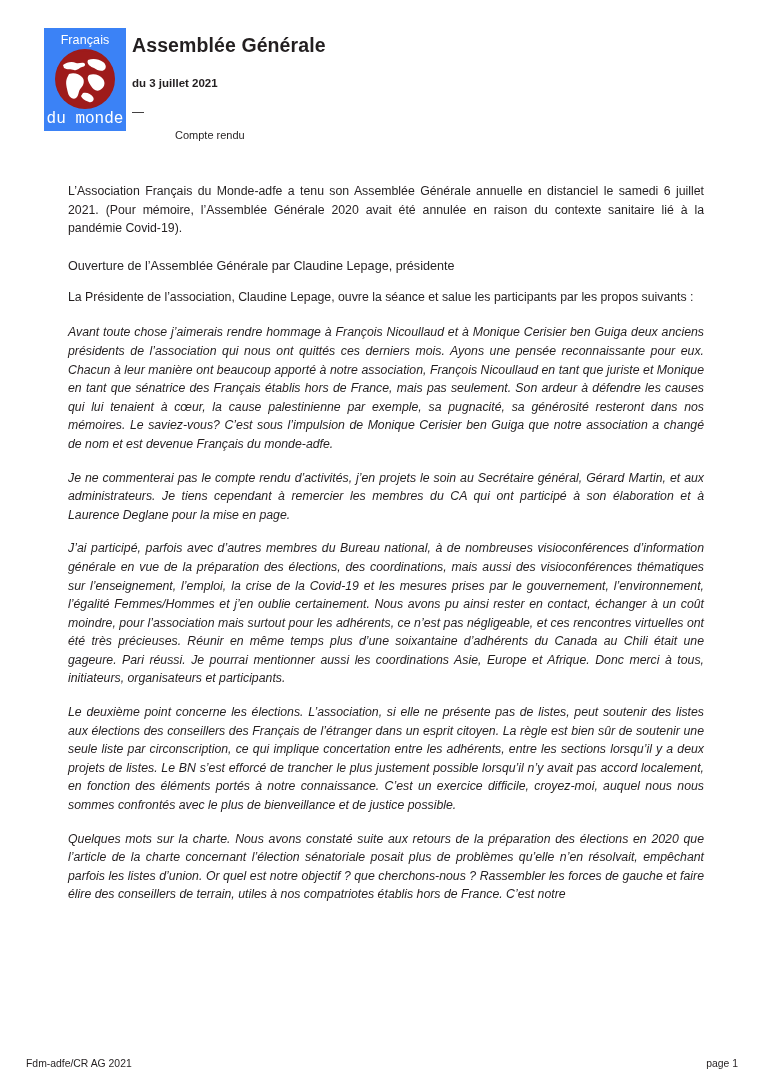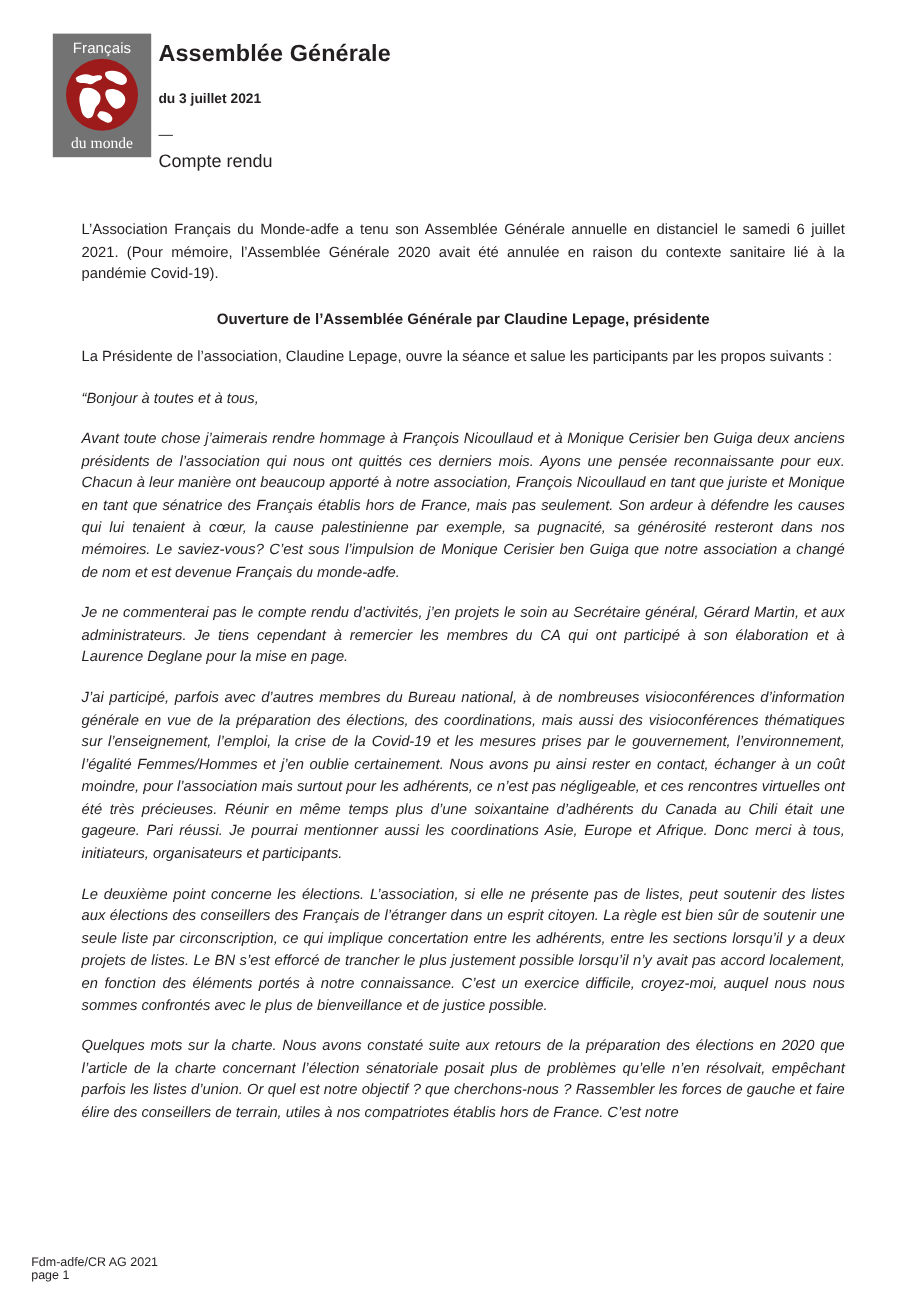--- a/index.html
+++ b/index.html
@@ -29,41 +29,41 @@
     left: 44px;
     right: 44px;
     height: 120px;
   }
   .logo {
     position: absolute;
     left: 0;
     top: 0;
     width: 82px;
     height: 103px;
-    background: #737373;
+    background: #3b82f6;
     color: #ffffff;
     text-align: center;
     font-family: "Liberation Serif", serif;
     overflow: hidden;
   }
   .logo-top {
     font-size: 12.5px;
     line-height: 12px;
     padding-top: 6px;
     letter-spacing: 0.1px;
     font-family: "Liberation Sans", sans-serif;
   }
   .logo-bottom {
-    font-size: 13px;
+    font-size: 16px;
     line-height: 12px;
     position: absolute;
     bottom: 6px;
     left: 0;
     right: 0;
-    font-family: Liberation Serif, serif;
+    font-family: Liberation Mono, monospace;
   }
   .logo-globe {
     position: absolute;
     top: 21px;
     left: 11px;
     width: 60px;
     height: 60px;
     border-radius: 50%;
     background: #9e1b1b;
   }
@@ -86,44 +86,44 @@
     margin-top: 20px;
     line-height: 14px;
   }
   .dash {
     margin-top: 17px;
     font-size: 12px;
     color: #231f20;
     line-height: 10px;
   }
   .doc-subtitle {
-    font-size: 15px;
+    font-size: 11px;
     margin-top: 9px;
     line-height: 18px;
+    margin-left: 43px;
   }
   
   .content {
     position: absolute;
     left: 68px;
     right: 64px;
     top: 182px;
   }
   p {
     margin: 0 0 10px 0;
     font-size: 12.3px;
     line-height: 18.6px;
     text-align: justify;
   }
   p.intro {
     margin-bottom: 19px;
   }
   .section-heading {
     font-size: 12.6px;
-    font-weight: bold;
-    text-align: center;
+    font-weight: normal;
     margin: 0 0 13px 0;
     line-height: 18px;
   }
   p.lead {
     margin-bottom: 17px;
   }
   p.quote {
     font-style: italic;
     margin-bottom: 15px;
   }
@@ -133,21 +133,20 @@
   
   .footer {
     position: absolute;
     left: 26px;
     right: 30px;
     bottom: 18px;
     font-size: 10.4px;
     display: flex;
     justify-content: space-between;
     color: #231f20;
-    flex-direction: column;
   }
 </style>
 </head>
 <body>
 
 <div class="page">
 
   <div class="header">
     <div class="logo">
       <div class="logo-top">Français</div>
@@ -175,21 +174,20 @@
     </div>
   </div>
 
   <div class="content">
     <p class="intro">L’Association Français du Monde-adfe a tenu son Assemblée Générale annuelle en distanciel le samedi 6 juillet 2021. (Pour mémoire, l’Assemblée Générale 2020 avait été annulée en raison du contexte sanitaire lié à la pandémie Covid-19).</p>
 
     <div class="section-heading">Ouverture de l’Assemblée Générale par Claudine Lepage, présidente</div>
 
     <p class="lead">La Présidente de l’association, Claudine Lepage, ouvre la séance et salue les participants par les propos suivants :</p>
 
-    <p class="quote tight">“Bonjour à toutes et à tous,</p>
     <p class="quote">Avant toute chose j’aimerais rendre hommage à François Nicoullaud et à Monique Cerisier ben Guiga deux anciens présidents de l’association qui nous ont quittés ces derniers mois. Ayons une pensée reconnaissante pour eux. Chacun à leur manière ont beaucoup apporté à notre association, François Nicoullaud en tant que juriste et Monique en tant que sénatrice des Français établis hors de France, mais pas seulement. Son ardeur à défendre les causes qui lui tenaient à cœur, la cause palestinienne par exemple, sa pugnacité, sa générosité resteront dans nos mémoires. Le saviez-vous? C’est sous l’impulsion de Monique Cerisier ben Guiga que notre association a changé de nom et est devenue Français du monde-adfe.</p>
     <p class="quote">Je ne commenterai pas le compte rendu d’activités, j’en projets le soin au Secrétaire général, Gérard Martin, et aux administrateurs. Je tiens cependant à remercier les membres du CA  qui ont participé à son élaboration et à Laurence Deglane pour la mise en page.</p>
     <p class="quote">J’ai participé, parfois avec d’autres membres du Bureau national, à de nombreuses visioconférences d’information générale en vue de la préparation des élections, des coordinations, mais aussi des visioconférences thématiques sur l’enseignement, l’emploi, la crise de la Covid-19 et les mesures prises par le gouvernement, l’environnement, l’égalité Femmes/Hommes et j’en oublie certainement. Nous avons pu ainsi rester en contact, échanger à un coût moindre, pour l’association mais surtout pour les adhérents, ce n’est pas négligeable, et ces rencontres virtuelles ont été très précieuses. Réunir en même temps plus d’une soixantaine d’adhérents du Canada au Chili était une gageure. Pari réussi. Je pourrai mentionner aussi les coordinations Asie, Europe et Afrique. Donc merci à tous, initiateurs, organisateurs et participants.</p>
     <p class="quote">Le deuxième point concerne les élections. L’association, si elle ne présente pas de listes, peut soutenir des listes aux élections des conseillers des Français de l’étranger dans un esprit citoyen. La règle est bien sûr de soutenir une seule liste par circonscription, ce qui implique concertation entre les adhérents, entre les sections lorsqu’il y a deux projets de listes. Le BN s’est efforcé de trancher le plus justement  possible lorsqu’il n’y avait pas accord localement, en fonction des éléments portés à notre connaissance. C’est un exercice difficile, croyez-moi, auquel nous nous sommes confrontés avec le plus de bienveillance et de justice possible.</p>
     <p class="quote">Quelques mots sur la charte. Nous avons constaté suite aux retours de la préparation des élections en 2020 que l’article de la charte concernant l’élection sénatoriale posait plus de problèmes qu’elle n’en résolvait, empêchant parfois les listes d’union. Or quel est notre objectif ? que cherchons-nous ? Rassembler les forces de gauche et faire élire des conseillers de terrain, utiles à nos compatriotes établis hors de France. C’est notre</p>
   </div>
 
   <div class="footer">
     <span>Fdm-adfe/CR AG 2021</span>
     <span>page 1</span>

